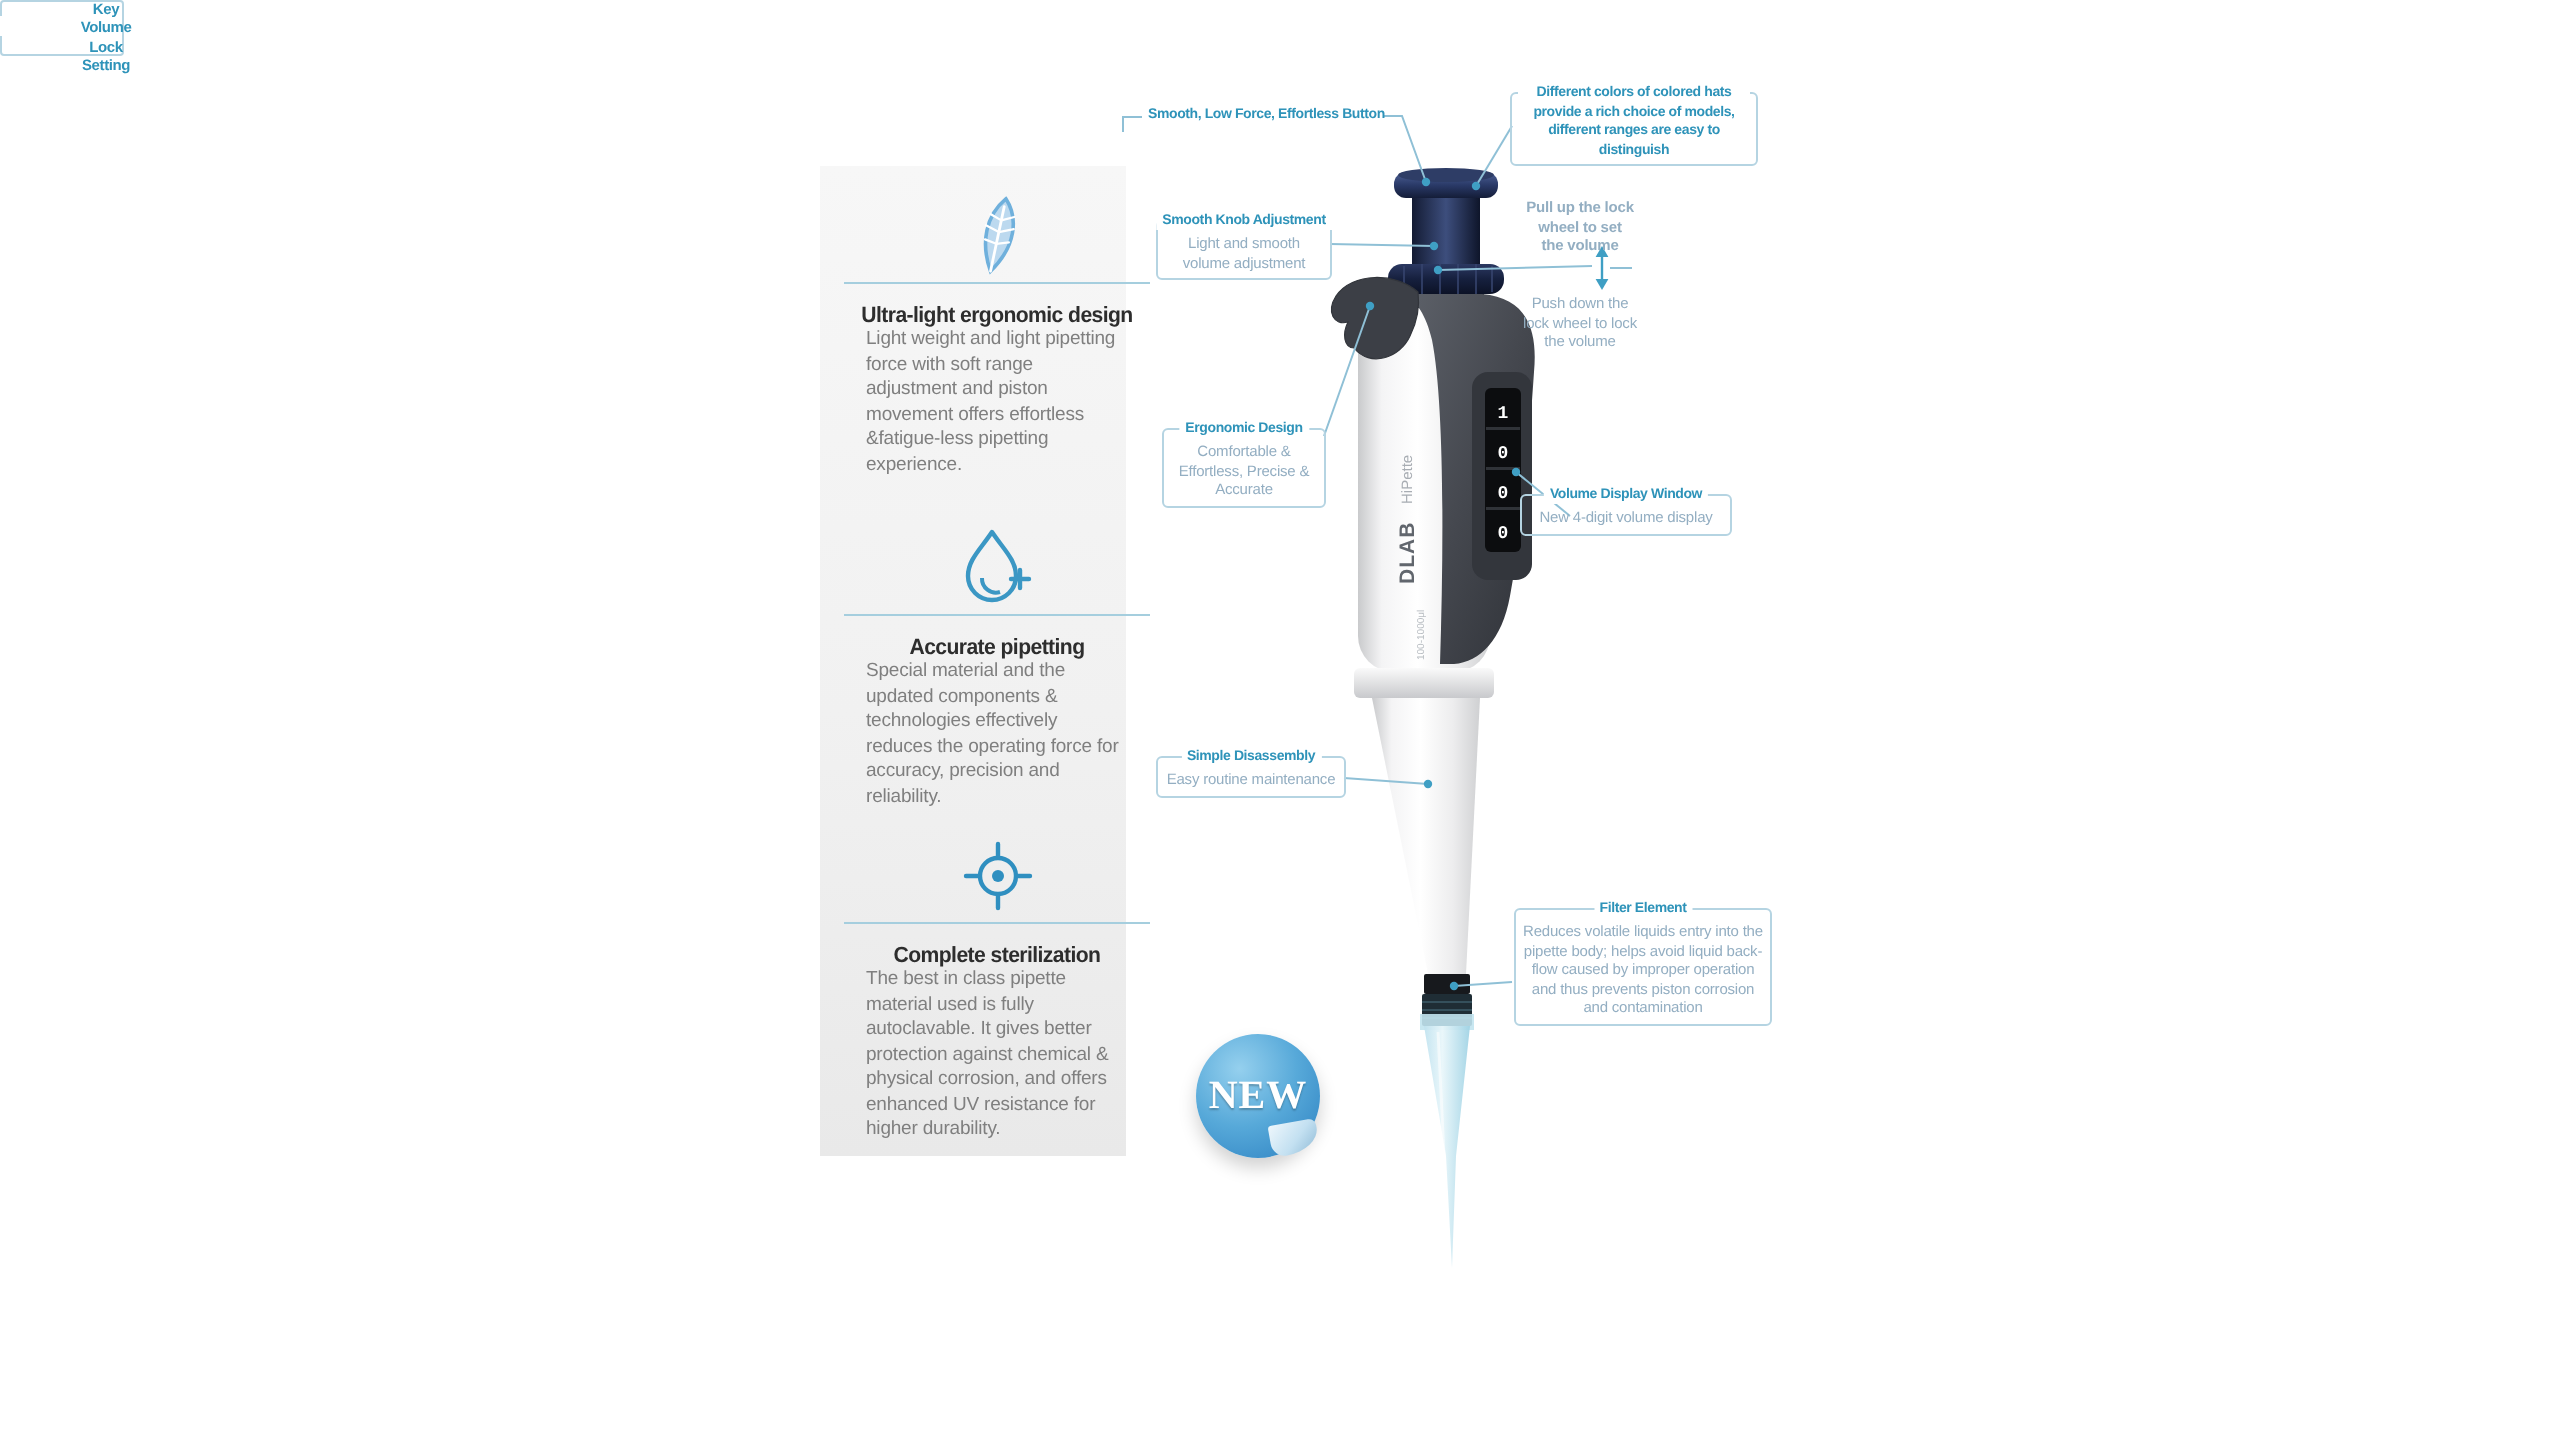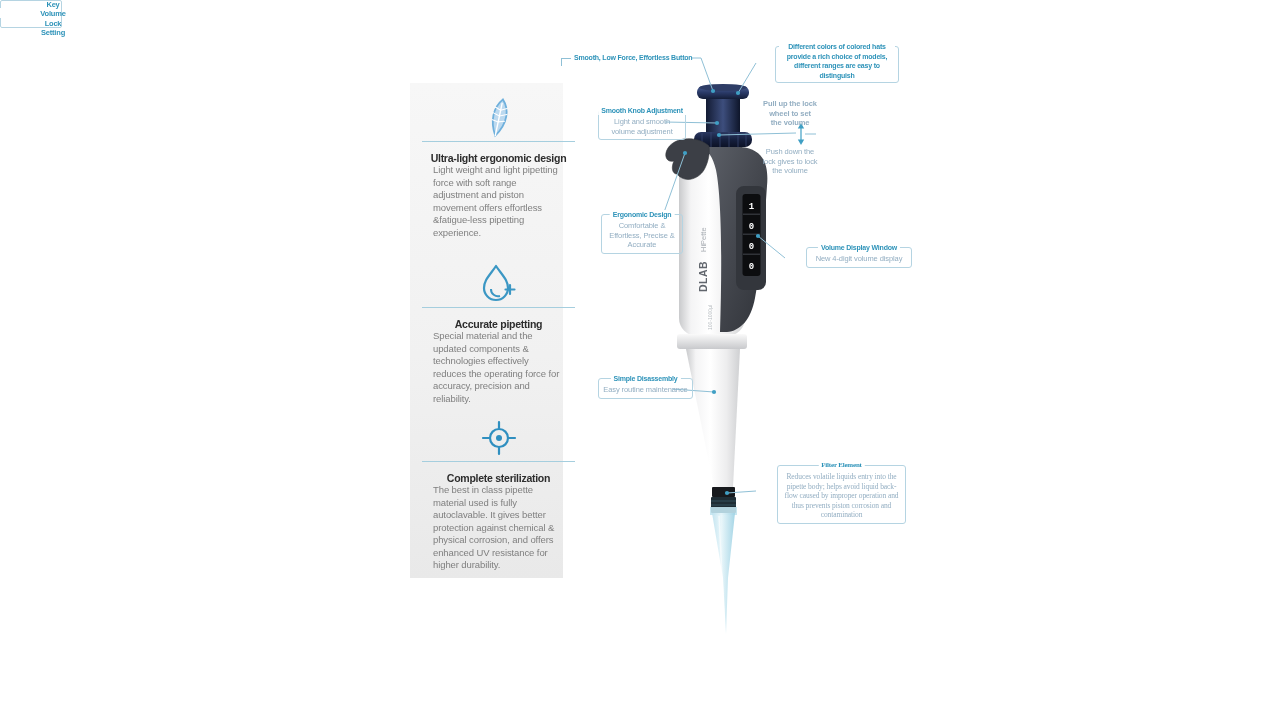--- a/index.html
+++ b/index.html
@@ -13,21 +13,21 @@
   .sec-icon{height:46px;display:flex;align-items:center;justify-content:center;}
   .sec-divider{border-top:1.5px solid #a5cede;height:0;width:100%;}
   .sec-heading{margin-top:10px;font-size:11px;font-weight:bold;color:#2d2d2d;
                text-align:center;white-space:nowrap;letter-spacing:-0.3px;
                transform:scaleX(.96);transform-origin:center;}
   .sec-body{margin-top:0;padding:0 11px;font-size:9.5px;line-height:12.5px;
             color:#7f7f7f;letter-spacing:-0.1px;text-align:left;}
 
   
   .co-title{color:#2e93b9;font-weight:bold;font-size:7px;letter-spacing:-0.2px;padding-left:44px;}
-  .callout{position:absolute;border:1px solid #b5d4e2;border-radius:3px;background:transparent;margin-left:20px;}
+  .callout{position:absolute;border:1px solid #b5d4e2;border-radius:3px;background:transparent;}
   .callout .ttl{position:absolute;top:-5px;left:50%;transform:translateX(-50%);
                 white-space:nowrap;background:#fff;padding:0 3px;
                 color:#2e93b9;font-weight:bold;font-size:7px;letter-spacing:-0.2px;line-height:9px;}
   .callout .bd{padding:6px 3px 3px;font-size:7.5px;line-height:9.5px;color:#93aec2;
                text-align:center;letter-spacing:-0.1px;}
   .freetext{position:absolute;font-size:7.5px;line-height:9.5px;color:#93aec2;
             text-align:center;letter-spacing:-0.1px;}
 
   
   #co-smooth-button{position:absolute;left:561px;top:54px;display:flex;align-items:flex-start;}
@@ -35,23 +35,23 @@
                             border-top:1px solid #8fc0d6;margin-top:4px;}
   #co-smooth-button .co-title{padding:0 3px;white-space:nowrap;font-size:7px;}
 
   
   #co-colored-hats{left:755px;top:46px;width:122px;}
   #co-colored-hats .ttl-block{width:max-content;max-width:112px;margin:-5px auto 0;
       background:#fff;padding:0 2px 2px;text-align:center;line-height:9.5px;}
 
   #co-smooth-knob{left:578px;top:110px;width:86px;}
   #co-ergonomic{left:581px;top:214px;width:80px;}
-  #co-volume-display{left:786px;top:247px;width:104px;}
+  #co-volume-display{left:760px;top:247px;width:104px;}
   #co-simple-disassembly{left:578px;top:378px;width:93px;}
-  #co-filter-element{left:757px;top:465px;width:127px;font-family:Liberation Serif, serif;}
+  #co-filter-element{left:757px;top:454px;width:127px;}
 
   #co-pull-up{left:763px;top:99px;width:54px;font-weight:bold;}
   #co-push-down{left:760px;top:147px;width:60px;}
 
   
   #co-one-key{left:817px;top:123px;width:60px;height:26px;border:1px solid #b5d4e2;
       border-radius:2px;display:flex;align-items:center;justify-content:center;
       text-align:center;line-height:9.5px;}
   #co-one-key .gap{position:absolute;left:-2px;top:8px;width:4px;height:10px;background:#fff;}
 
@@ -245,21 +245,21 @@
   <div class="callout" id="co-colored-hats">
     <div class="ttl-block co-title">Different colors of colored hats provide a rich choice of models, different ranges are easy to distinguish</div>
   </div>
 
   <div class="callout" id="co-smooth-knob">
     <div class="ttl">Smooth Knob Adjustment</div>
     <div class="bd">Light and smooth volume adjustment</div>
   </div>
 
   <div class="freetext" id="co-pull-up">Pull up the lock wheel to set the volume</div>
-  <div class="freetext" id="co-push-down">Push down the lock gives to lock the volume</div>
+  <div class="freetext" id="co-push-down">Push down the lock wheel to lock the volume</div>
 
   <div id="co-one-key">
     <span class="gap"></span>
     <span class="co-title" style="font-size:7.5px;">One Key Volume Lock Setting</span>
   </div>
 
   <div class="callout" id="co-ergonomic">
     <div class="ttl">Ergonomic Design</div>
     <div class="bd">Comfortable &amp; Effortless, Precise &amp; Accurate</div>
   </div>
@@ -272,14 +272,18 @@
   <div class="callout" id="co-simple-disassembly">
     <div class="ttl">Simple Disassembly</div>
     <div class="bd">Easy routine maintenance</div>
   </div>
 
   <div class="callout" id="co-filter-element">
     <div class="ttl">Filter Element</div>
     <div class="bd">Reduces volatile liquids entry into the pipette body; helps avoid liquid back-flow caused by improper operation and thus prevents piston corrosion and contamination</div>
   </div>
 
+  <div id="new-badge">
+    <span class="txt">NEW</span>
+    <span class="curl"></span>
+  </div>
 
 </div>
 
 </body></html>

